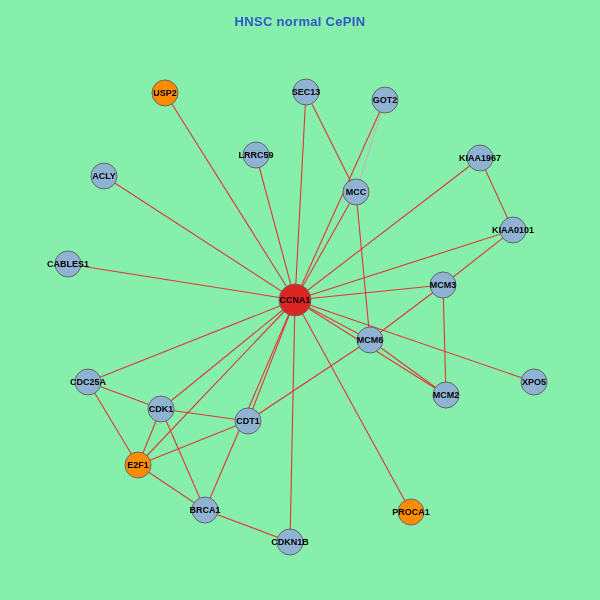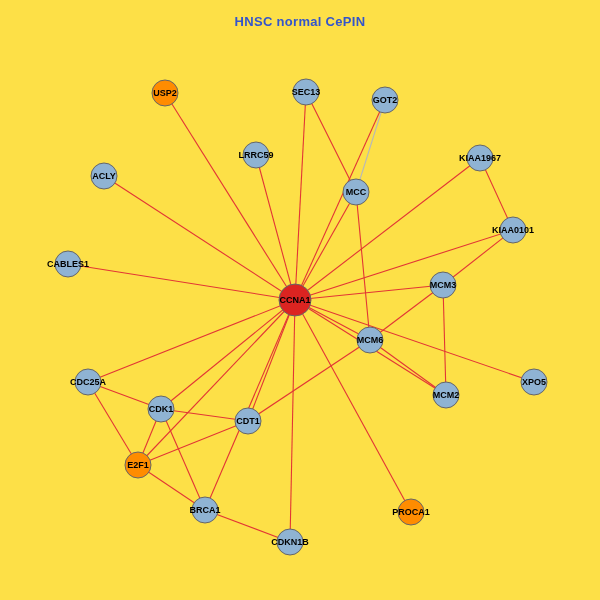--- a/index.html
+++ b/index.html
@@ -22,21 +22,21 @@
   .nlabel{
     font-family:"Liberation Sans", sans-serif;
     font-size:9px;
     font-weight:bold;
     fill:#000000;
   }
 </style>
 </head>
 <body>
 
-<div class="canvas" style="background: #fde047;">
+<div class="canvas" style="background: #86efac;">
   <div class="plot-title" style="color: rgb(51, 85, 204);">HNSC normal CePIN</div>
   <svg id="net" width="600" height="600" viewBox="0 0 600 600">
       <line x1="295" y1="300" x2="165" y2="93" stroke="#e23535" stroke-width="1.1"></line>
       <line x1="295" y1="300" x2="306" y2="92" stroke="#e23535" stroke-width="1.1"></line>
       <line x1="295" y1="300" x2="385" y2="100" stroke="#e23535" stroke-width="1.1"></line>
       <line x1="295" y1="300" x2="256" y2="155" stroke="#e23535" stroke-width="1.1"></line>
       <line x1="295" y1="300" x2="480" y2="158" stroke="#e23535" stroke-width="1.1"></line>
       <line x1="295" y1="300" x2="104" y2="176" stroke="#e23535" stroke-width="1.1"></line>
       <line x1="295" y1="300" x2="356" y2="192" stroke="#e23535" stroke-width="1.1"></line>
       <line x1="295" y1="300" x2="513" y2="230" stroke="#e23535" stroke-width="1.1"></line>

